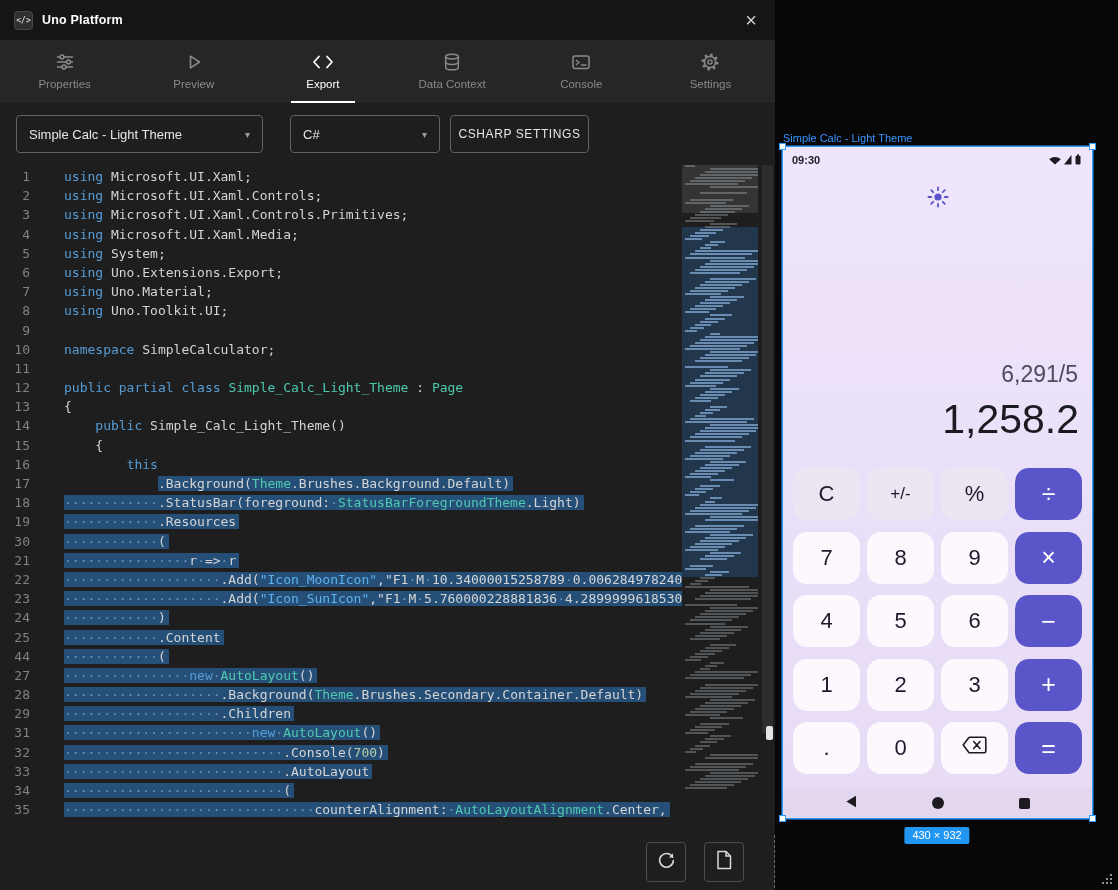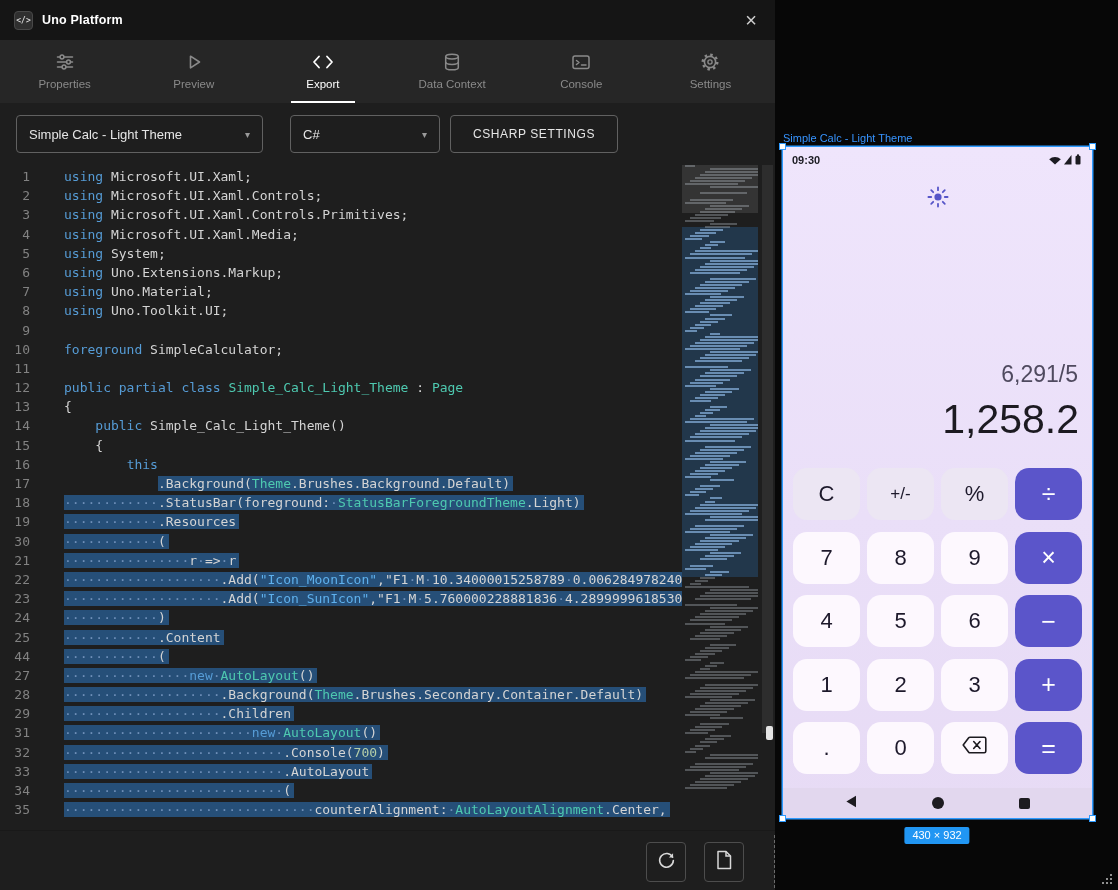--- a/index.html
+++ b/index.html
@@ -27,21 +27,21 @@
   .tab.active::after{content:"";position:absolute;bottom:0;left:50%;transform:translateX(-50%);
        width:64px;height:2px;background:#fff;}
 
   .toolbar{position:absolute;left:0;top:103px;width:775px;height:62px;background:#1e1e1e;
            display:flex;align-items:center;}
   .dd{height:38px;border:1px solid #616161;border-radius:4px;display:flex;align-items:center;
       padding:0 12px;color:#e6e6e6;font-size:13px;cursor:pointer;background:#1e1e1e;}
   .dd1{margin-left:16px;width:247px;}
   .dd2{margin-left:27px;width:150px;}
   .chev{margin-left:auto;color:#9a9a9a;font-size:10px;}
-  .ghost-btn{margin-left:10px;width:168px;height:38px;border:1px solid #616161;border-radius:4px;
+  .ghost-btn{margin-left:10px;width:139px;height:38px;border:1px solid #616161;border-radius:4px;
       display:flex;align-items:center;justify-content:center;color:#e6e6e6;font-size:12px;
       letter-spacing:.6px;cursor:pointer;}
 
   
   .editor{position:absolute;left:0;top:165px;width:775px;height:665px;background:#1e1e1e;}
   .rows-clip{position:absolute;left:0;right:93px;top:0;bottom:0;overflow:hidden;padding-top:2px;}
   .crow{display:flex;height:19.2px;line-height:19.2px;
         font-family:"DejaVu Sans Mono",monospace;font-size:13px;white-space:pre;}
   .ln{flex:0 0 30px;text-align:right;color:#828282;}
   .ccode{padding-left:34px;white-space:pre;}
@@ -195,25 +195,25 @@
     </div>
 
     <div class="editor">
       <div class="rows-clip">
         <div id="code-rows">
             <div class="crow"><div class="ln">1</div><div class="ccode"><span class="tk-k">using</span><span class="tk-p"> Microsoft.UI.Xaml;</span></div></div>
             <div class="crow"><div class="ln">2</div><div class="ccode"><span class="tk-k">using</span><span class="tk-p"> Microsoft.UI.Xaml.Controls;</span></div></div>
             <div class="crow"><div class="ln">3</div><div class="ccode"><span class="tk-k">using</span><span class="tk-p"> Microsoft.UI.Xaml.Controls.Primitives;</span></div></div>
             <div class="crow"><div class="ln">4</div><div class="ccode"><span class="tk-k">using</span><span class="tk-p"> Microsoft.UI.Xaml.Media;</span></div></div>
             <div class="crow"><div class="ln">5</div><div class="ccode"><span class="tk-k">using</span><span class="tk-p"> System;</span></div></div>
-            <div class="crow"><div class="ln">6</div><div class="ccode"><span class="tk-k">using</span><span class="tk-p"> Uno.Extensions.Markup;</span></div></div>
+            <div class="crow"><div class="ln">6</div><div class="ccode"><span class="tk-k">using</span><span class="tk-p"> Uno.Extensions.Export;</span></div></div>
             <div class="crow"><div class="ln">7</div><div class="ccode"><span class="tk-k">using</span><span class="tk-p"> Uno.Material;</span></div></div>
             <div class="crow"><div class="ln">8</div><div class="ccode"><span class="tk-k">using</span><span class="tk-p"> Uno.Toolkit.UI;</span></div></div>
             <div class="crow"><div class="ln">9</div><div class="ccode"></div></div>
-            <div class="crow"><div class="ln">10</div><div class="ccode"><span class="tk-k">foreground</span><span class="tk-p"> SimpleCalculator;</span></div></div>
+            <div class="crow"><div class="ln">10</div><div class="ccode"><span class="tk-k">namespace</span><span class="tk-p"> SimpleCalculator;</span></div></div>
             <div class="crow"><div class="ln">11</div><div class="ccode"></div></div>
             <div class="crow"><div class="ln">12</div><div class="ccode"><span class="tk-k">public</span><span class="tk-p"> </span><span class="tk-k">partial</span><span class="tk-p"> </span><span class="tk-k">class</span><span class="tk-p"> </span><span class="tk-t">Simple_Calc_Light_Theme</span><span class="tk-p"> : </span><span class="tk-t">Page</span></div></div>
             <div class="crow"><div class="ln">13</div><div class="ccode"><span class="tk-p">{</span></div></div>
             <div class="crow"><div class="ln">14</div><div class="ccode"><span class="tk-p">    </span><span class="tk-k">public</span><span class="tk-p"> Simple_Calc_Light_Theme()</span></div></div>
             <div class="crow"><div class="ln">15</div><div class="ccode"><span class="tk-p">    {</span></div></div>
             <div class="crow"><div class="ln">16</div><div class="ccode"><span class="tk-p">        </span><span class="tk-k">this</span></div></div>
             <div class="crow"><div class="ln">17</div><div class="ccode"><span class="tk-p">            </span><span class="selwrap"><span class="tk-p">.Background(</span><span class="tk-t">Theme</span><span class="tk-p">.Brushes.Background.Default)</span></span></div></div>
             <div class="crow"><div class="ln">18</div><div class="ccode"><span class="selwrap"><span class="tk-w">············</span><span class="tk-p">.StatusBar(foreground:</span><span class="tk-w">·</span><span class="tk-t">StatusBarForegroundTheme</span><span class="tk-p">.Light)</span></span></div></div>
             <div class="crow"><div class="ln">19</div><div class="ccode"><span class="selwrap"><span class="tk-w">············</span><span class="tk-p">.Resources</span></span></div></div>
             <div class="crow"><div class="ln">30</div><div class="ccode"><span class="selwrap"><span class="tk-w">············</span><span class="tk-p">(</span></span></div></div>

